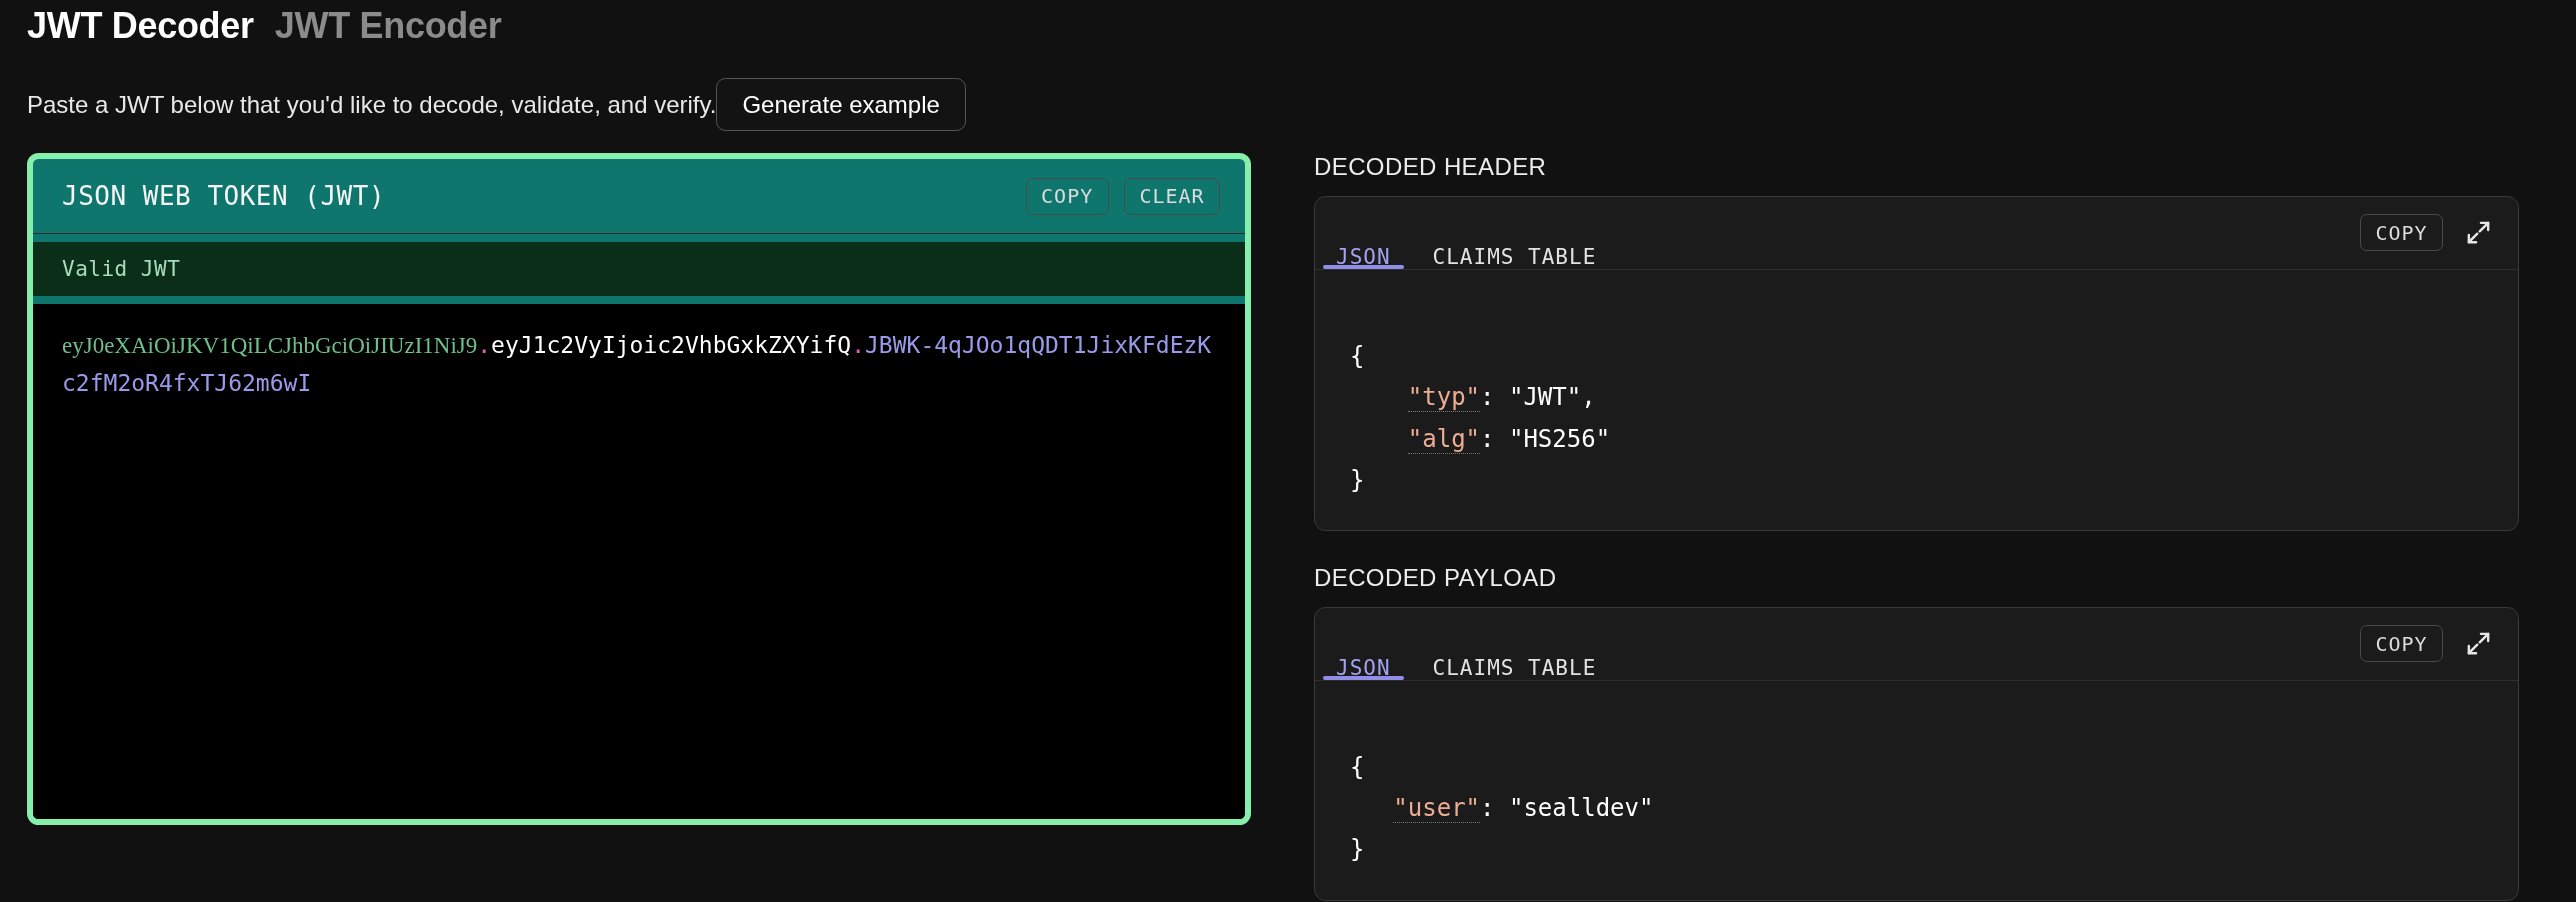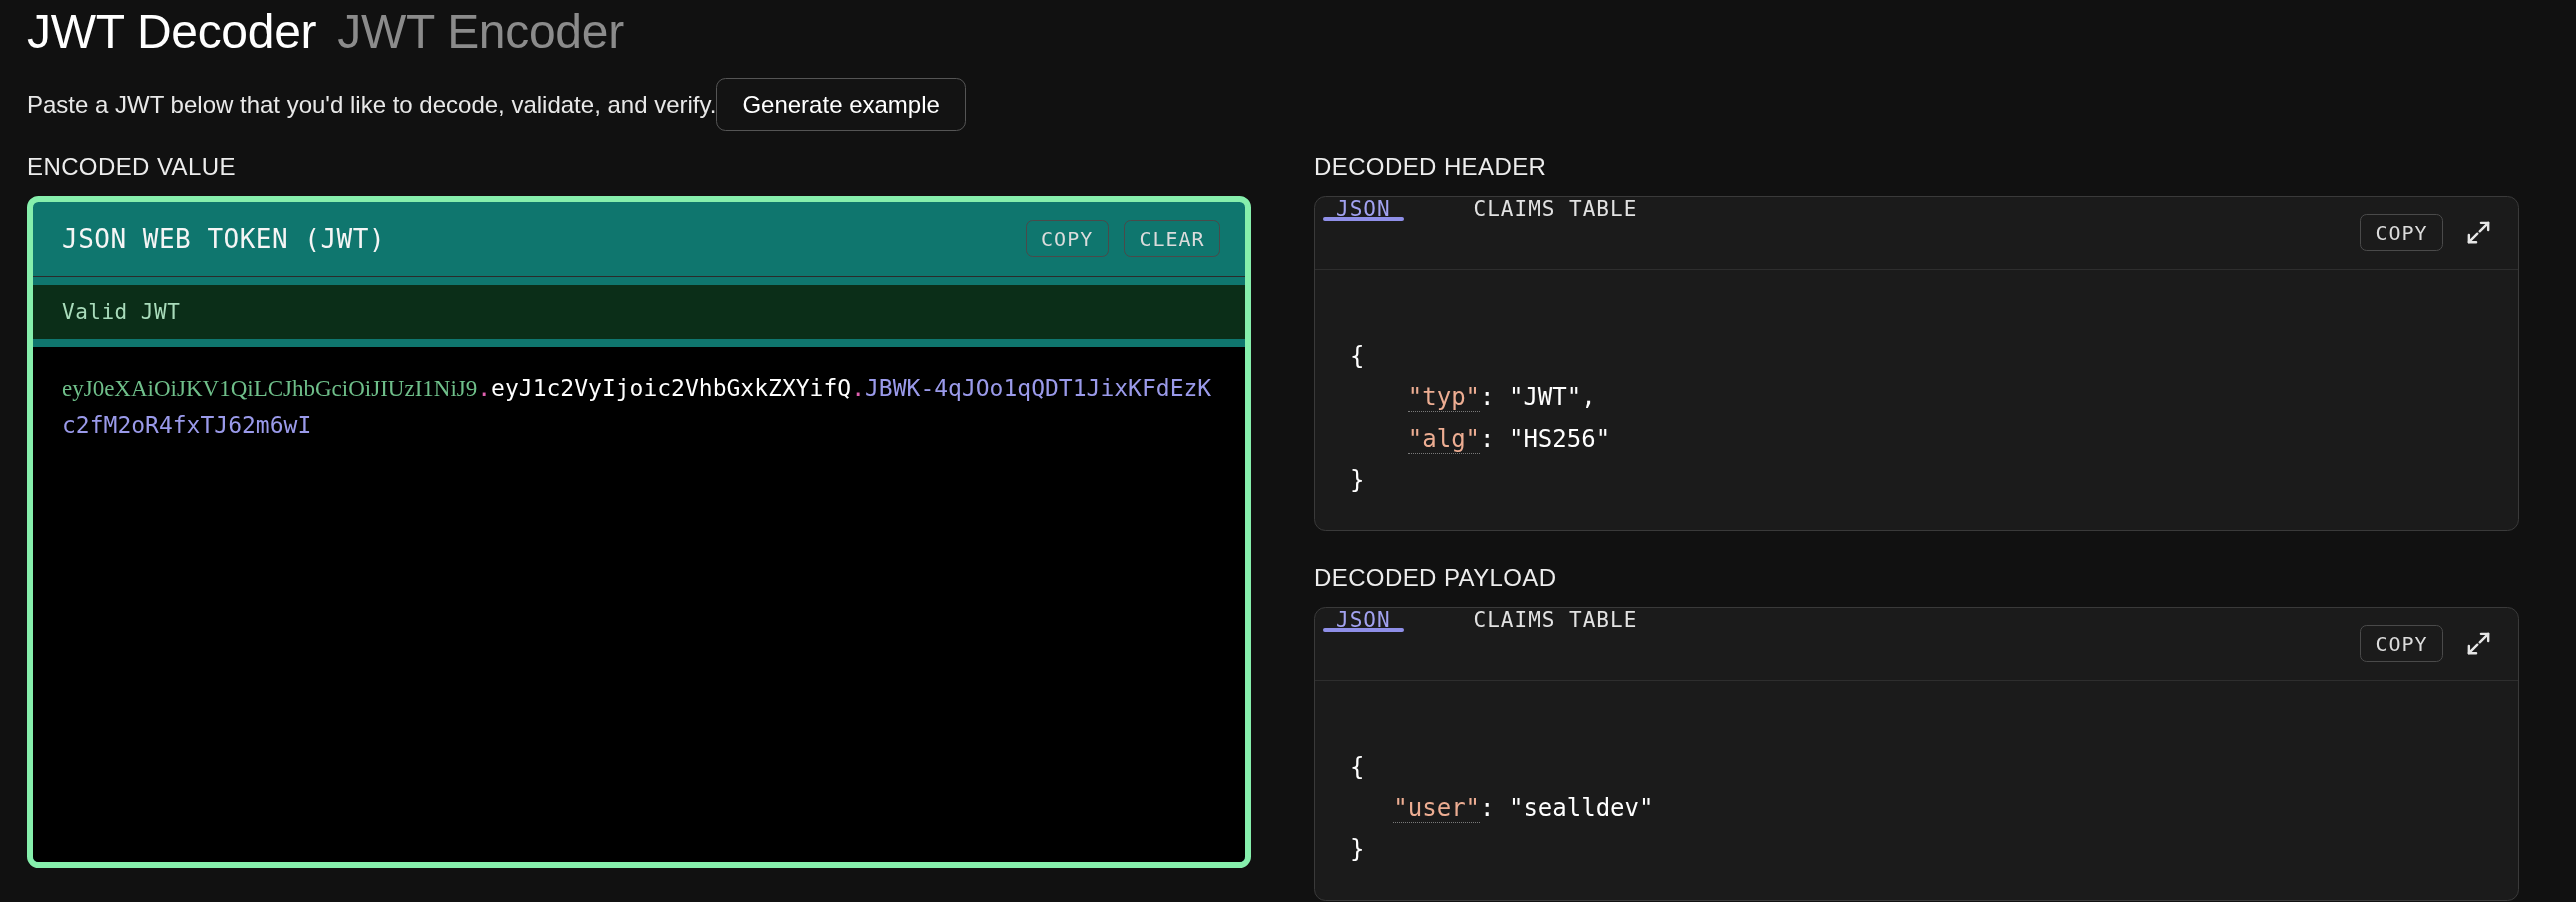--- a/index.html
+++ b/index.html
@@ -26,24 +26,24 @@
 
   
   .title-row {
     display: flex;
     align-items: baseline;
     gap: 21px;
     padding-top: 5.8px;
     height: 69px;
   }
   .tab-title {
-    font-size: 48px;
+    font-size: 36px;
     line-height: 1.1;
     letter-spacing: -0.3px;
-    font-weight: 400;
+    font-weight: 700;
   }
   .tab-title.active { color: #ffffff; }
   .tab-title.inactive { color: #8b8b8b; cursor: pointer; }
 
   .subtitle-row {
     display: flex;
     align-items: center;
     justify-content: flex-start;
     height: 71px;
   }
@@ -158,21 +158,21 @@
     overflow: hidden;
   }
   .decoded-head {
     display: flex;
     align-items: center;
     justify-content: space-between;
     padding: 0 25px 0 0;
     height: 73px;
     border-bottom: 1px solid #2e2e2e;
   }
-  .tabs { display: flex; align-items: flex-start; height: 100%; gap: 41px; }
+  .tabs { display: flex; align-items: flex-end; height: 100%; }
   .tab {
     font-family: "DejaVu Sans Mono", monospace;
     font-size: 21px;
     letter-spacing: 1px;
     display: flex;
     align-items: center;
     padding: 0 21px;
     cursor: pointer;
     position: relative;
     color: #e2e2e2;
@@ -225,21 +225,20 @@
   </div>
 
   <div class="subtitle-row">
     <div class="subtitle">Paste a JWT below that you'd like to decode, validate, and verify.</div>
     <button class="generate-btn">Generate example</button>
   </div>
 
   <div class="cols">
 
     <div class="col-left">
-      <div class="section-label">ENCODED VALUE</div>
 
       <div class="encoded-panel">
         <div class="encoded-head">
           <div class="encoded-head-title">JSON WEB TOKEN (JWT)</div>
           <div class="head-btns">
             <button class="mini-btn">COPY</button>
             <button class="mini-btn">CLEAR</button>
           </div>
         </div>
 

